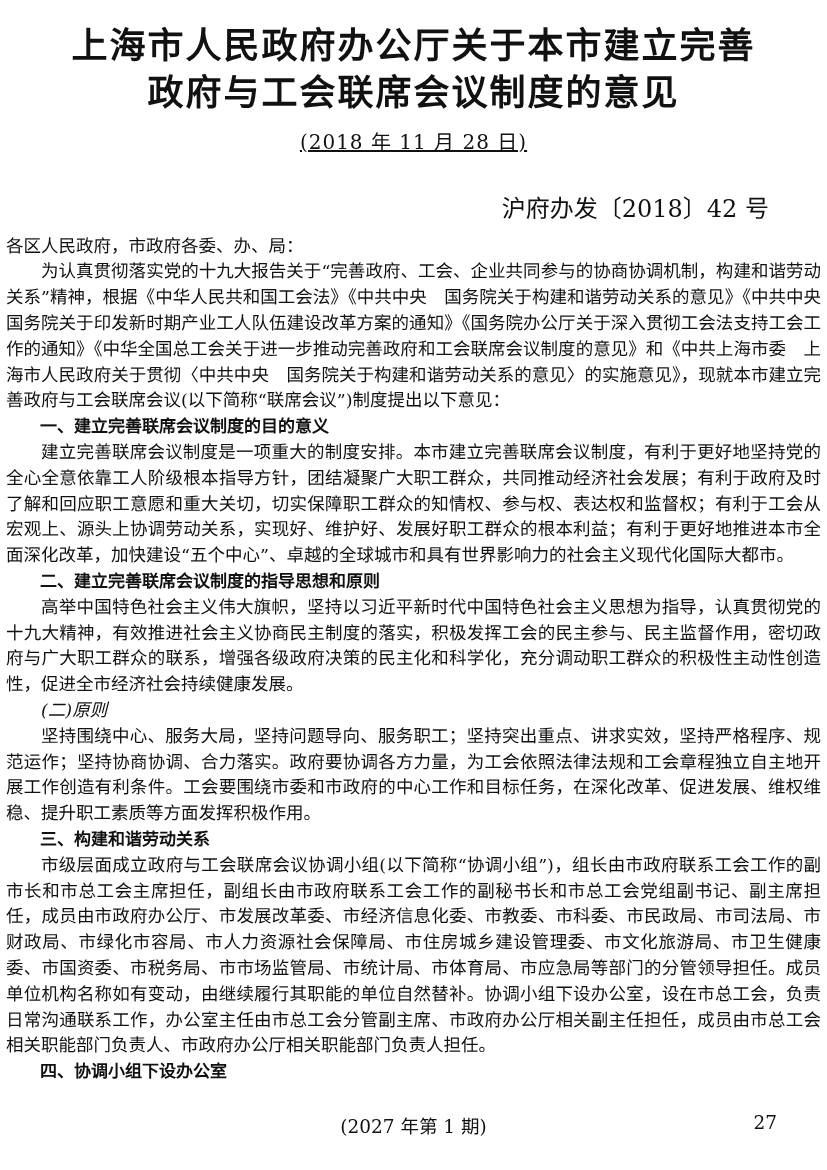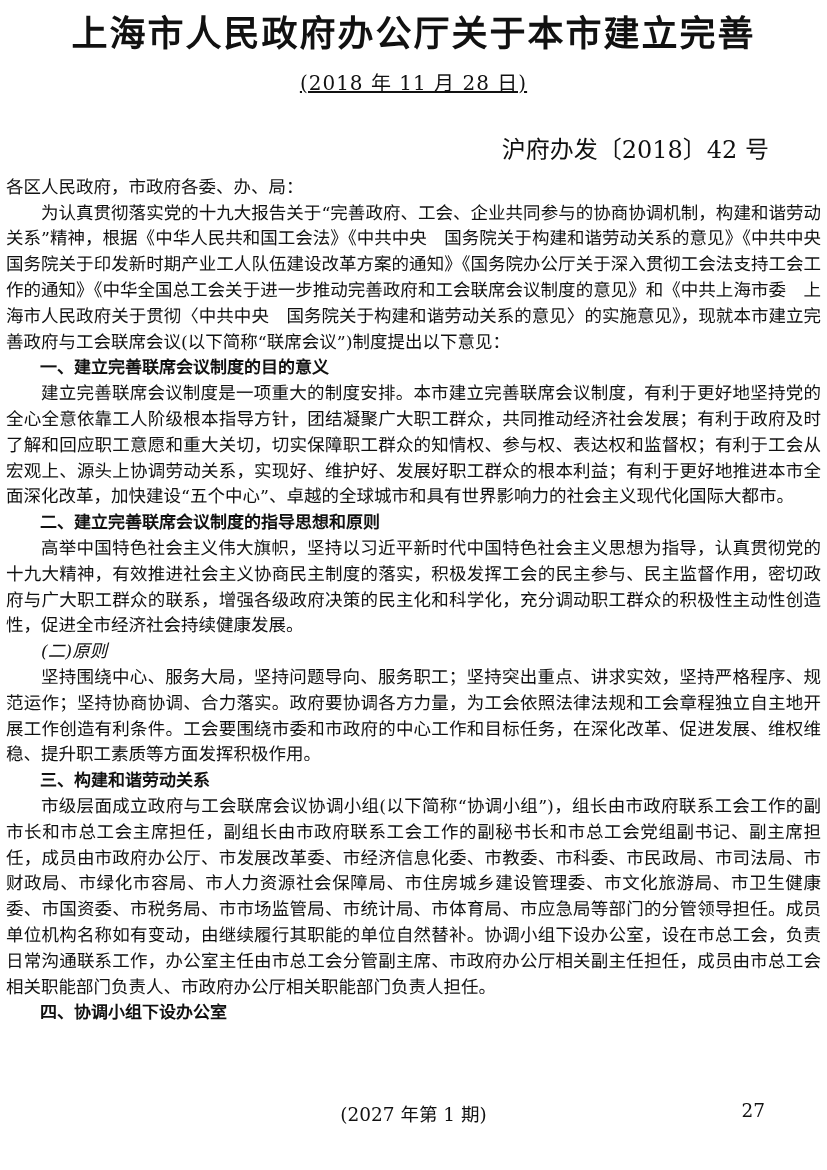--- a/index.html
+++ b/index.html
@@ -4,21 +4,21 @@
 <style>
   html, body {
     margin: 0;
     padding: 0;
     background: #ffffff;
   }
   .page {
     position: relative;
     width: 827px;
     height: 1136px;
-    margin: 0 auto;
+    margin: 12px auto;
     background: #ffffff;
     color: #111111;
     font-family: "DejaVu Serif", "Liberation Serif", serif;
     box-sizing: border-box;
     padding: 10px 6px 6px 6px;
     display: flex;
     flex-direction: column;
     overflow: hidden;
   }
   .doc-title {
@@ -67,32 +67,33 @@
   }
   .doc-footer {
     margin-top: auto;
     position: relative;
     font-size: 18.5px;
     text-align: center;
     padding-bottom: 4px;
   }
   .doc-footer .page-number {
     position: absolute;
-    right: 56px;
+    right: 44px;
     top: 0;
     font-style: normal;
   }
 </style>
 </head>
 <body>
 
 <div class="page">
 
   <h1 class="doc-title">
     <span>上海市人民政府办公厅关于本市建立完善</span><br>
+    <span>政府与工会联席会议制度的意见</span>
   </h1>
 
   <div class="doc-date">(2018 年 11 月 28 日)</div>
 
   <div class="doc-number">沪府办发〔2018〕42 号</div>
 
   <div class="doc-content">
     <p class="salutation">各区人民政府，市政府各委、办、局：</p>
     <div id="paragraphs">
         <p class="body">为认真贯彻落实党的十九大报告关于“完善政府、工会、企业共同参与的协商协调机制，构建和谐劳动关系”精神，根据《中华人民共和国工会法》《中共中央　国务院关于构建和谐劳动关系的意见》《中共中央　国务院关于印发新时期产业工人队伍建设改革方案的通知》《国务院办公厅关于深入贯彻工会法支持工会工作的通知》《中华全国总工会关于进一步推动完善政府和工会联席会议制度的意见》和《中共上海市委　上海市人民政府关于贯彻〈中共中央　国务院关于构建和谐劳动关系的意见〉的实施意见》，现就本市建立完善政府与工会联席会议(以下简称“联席会议”)制度提出以下意见：</p>

